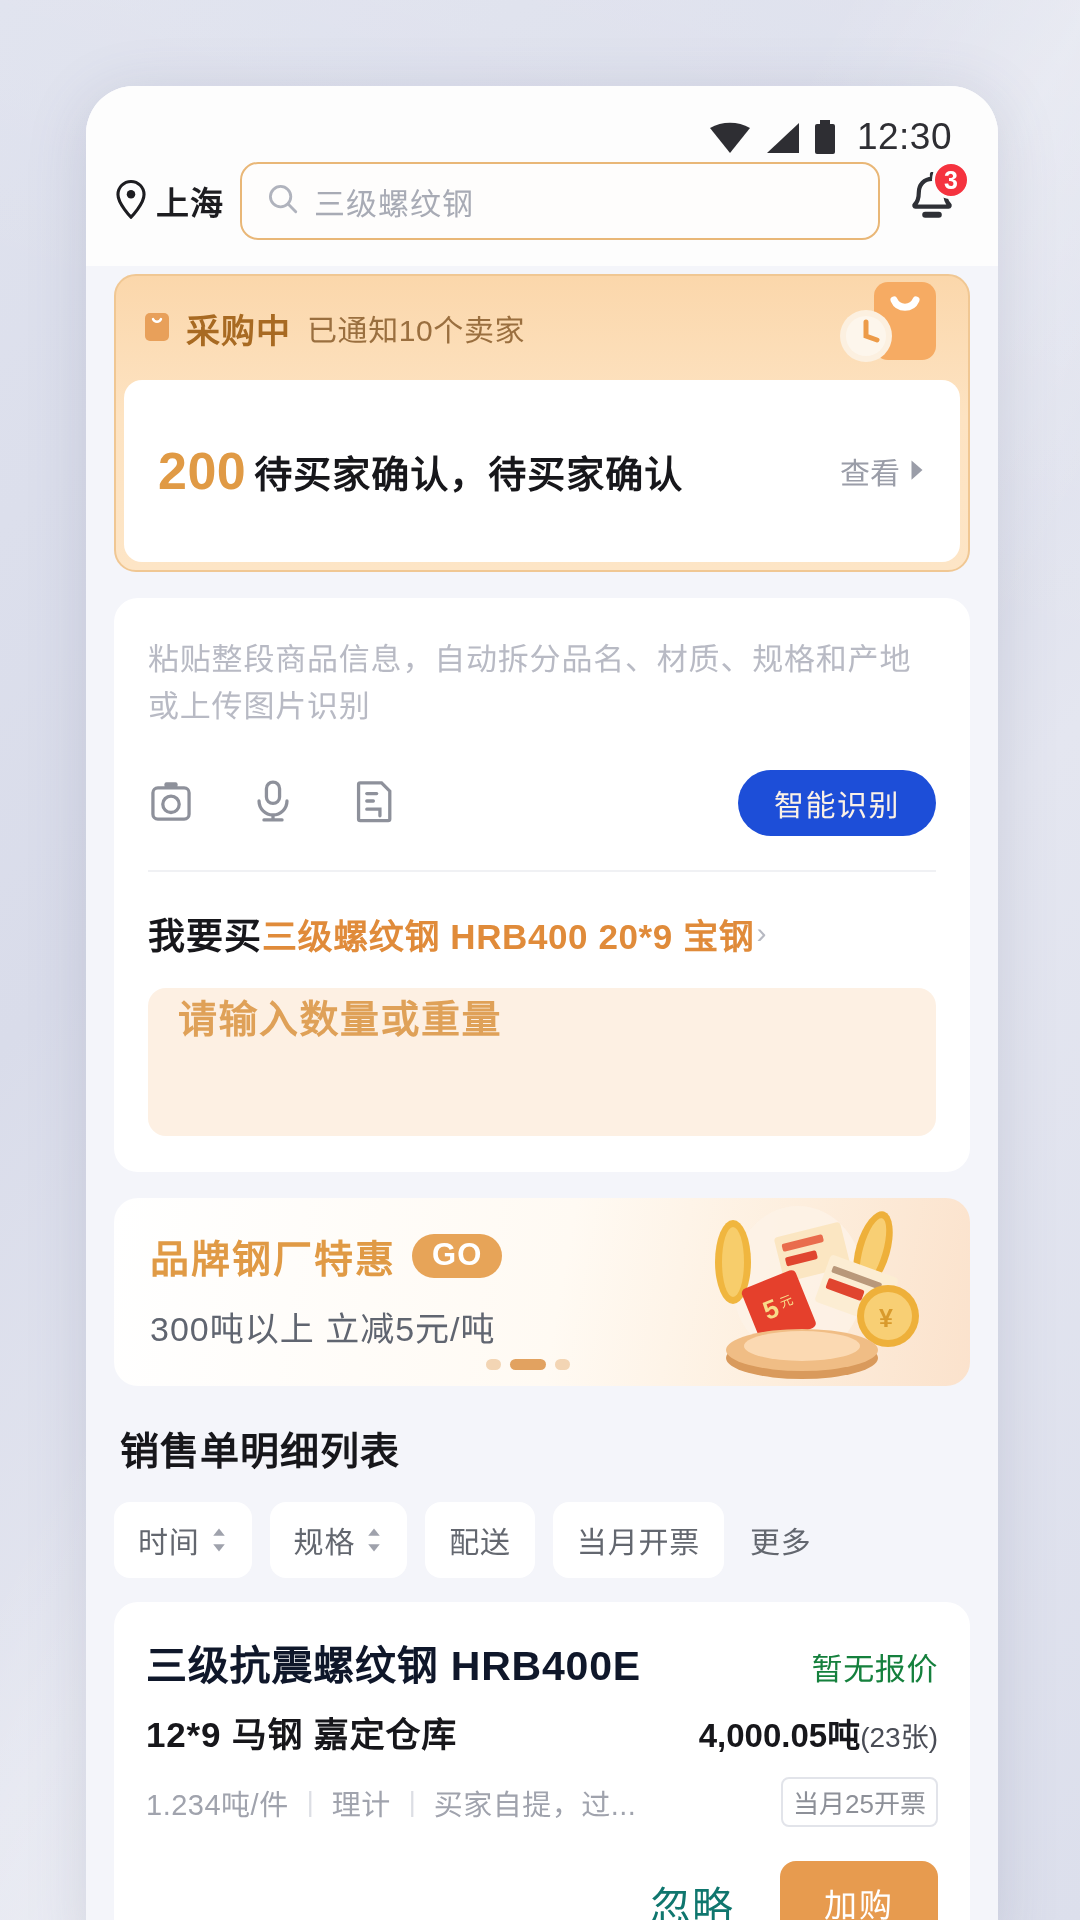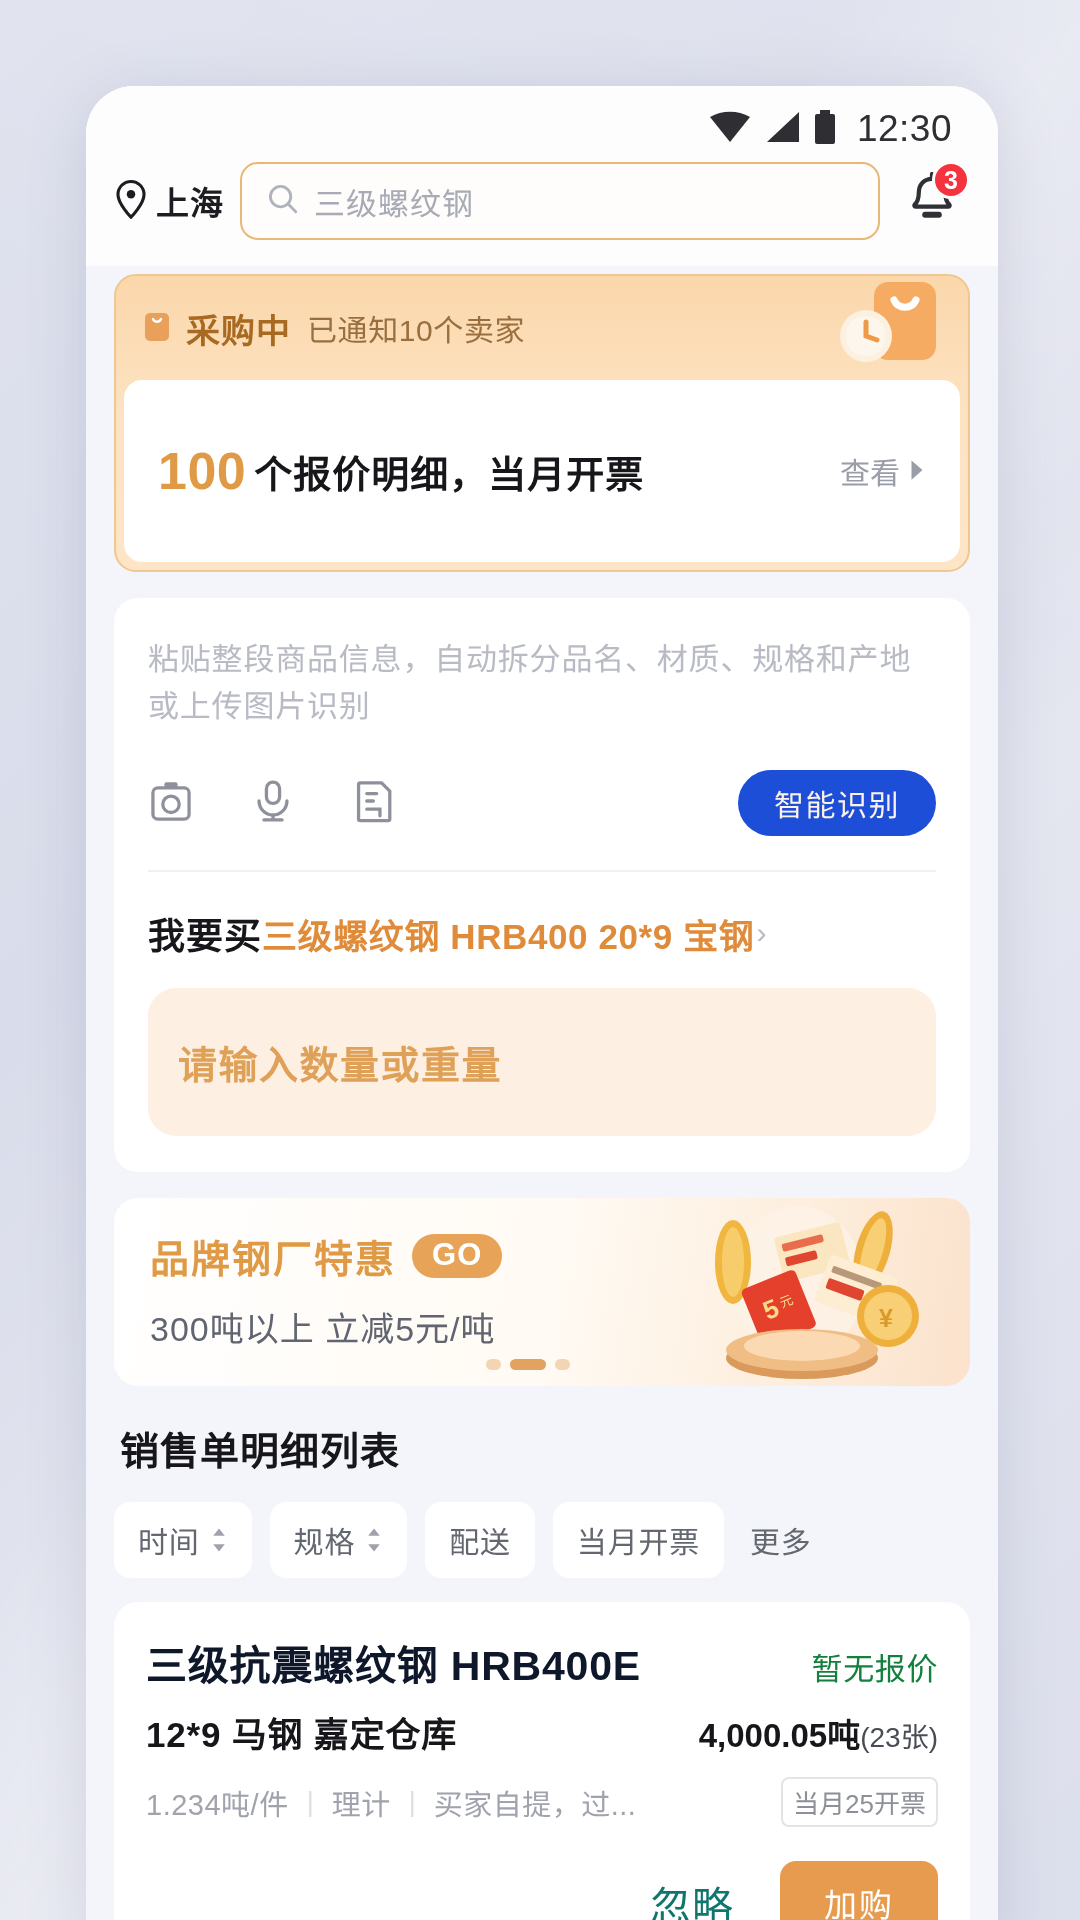--- a/index.html
+++ b/index.html
@@ -34,21 +34,21 @@
   }
   .phone-inner {
     position: absolute; inset: 0;
     background: #f4f5fa;
     display: flex; flex-direction: column;
   }
 
   
   .statusbar {
     height: 72px; background: #fdfdfd;
-    display: flex; align-items: center; justify-content: flex-end;
+    display: flex; align-items: flex-end; justify-content: flex-end;
     padding: 14px 46px 0 0; gap: 13px;
   }
   .sb-icon { display: block; }
   .sb-time {
     font-size: 37px; color: #2e2e33; letter-spacing: .5px;
     margin-left: 7px; font-family: "Liberation Sans", sans-serif;
   }
 
   
   .header {
@@ -123,22 +123,22 @@
   }
   .divider { height: 2px; background: #f0f1f4; margin: 34px 0 0; }
 
   .buyrow { display: flex; align-items: center; margin-top: 34px; }
   .buylabel { font-size: 37px; font-weight: 700; color: #17171b; letter-spacing: 1px; }
   .buyspec { font-size: 35px; font-weight: 700; color: #e08b3a; letter-spacing: .6px; }
   .buychev { color: #b7b9c2; font-size: 30px; margin-left: 2px; }
 
   .qty-box {
     margin-top: 28px; height: 148px;
-    background: #fdf0e3; border-radius: 28px;
-    display: flex; align-items: center; padding: 0 30px;
+    background: #fdf0e3; border-radius: 18px;
+    display: flex; padding: 0 30px;
   }
   .qty-ph { font-size: 39px; font-weight: 700; color: #dfa158; letter-spacing: 1.5px; }
 
   
   .promo {
     margin-top: 26px; height: 188px; border-radius: 24px;
     background: linear-gradient(100deg,#ffffff 0%,#fffaf3 52%,#fdeedd 78%,#fbe2cc 100%);
     position: relative; overflow: hidden;
     padding: 30px 0 0 36px;
   }
@@ -270,22 +270,22 @@
           <svg width="112" height="106" viewBox="0 0 112 106">
             <rect x="44" y="8" width="62" height="78" rx="14" fill="#f6ab63"></rect>
             <path d="M64 26 a12 12 0 0 0 22 0" fill="none" stroke="#fff" stroke-width="7" stroke-linecap="round"></path>
             <circle cx="36" cy="62" r="26" fill="#fcf0e0"></circle>
             <circle cx="36" cy="62" r="20" fill="#fdf6ec"></circle>
             <path d="M36 48 L36 62 L47 66" fill="none" stroke="#ed9b48" stroke-width="5" stroke-linecap="round"></path>
           </svg>
         </span>
       </div>
       <div class="proc-body">
-        <span class="qnum">100</span>
-        <span class="qtext">个报价明细，当月开票</span>
+        <span class="qnum">200</span>
+        <span class="qtext">待买家确认，待买家确认</span>
         <span class="qview">
           <span>查看</span>
           <span>
             <svg width="18" height="22" viewBox="0 0 12 16">
                   <path d="M2 1 L10 8 L2 15 Z" fill="#9a9da8"></path>
                 </svg>
           </span>
         </span>
       </div>
     </div>

